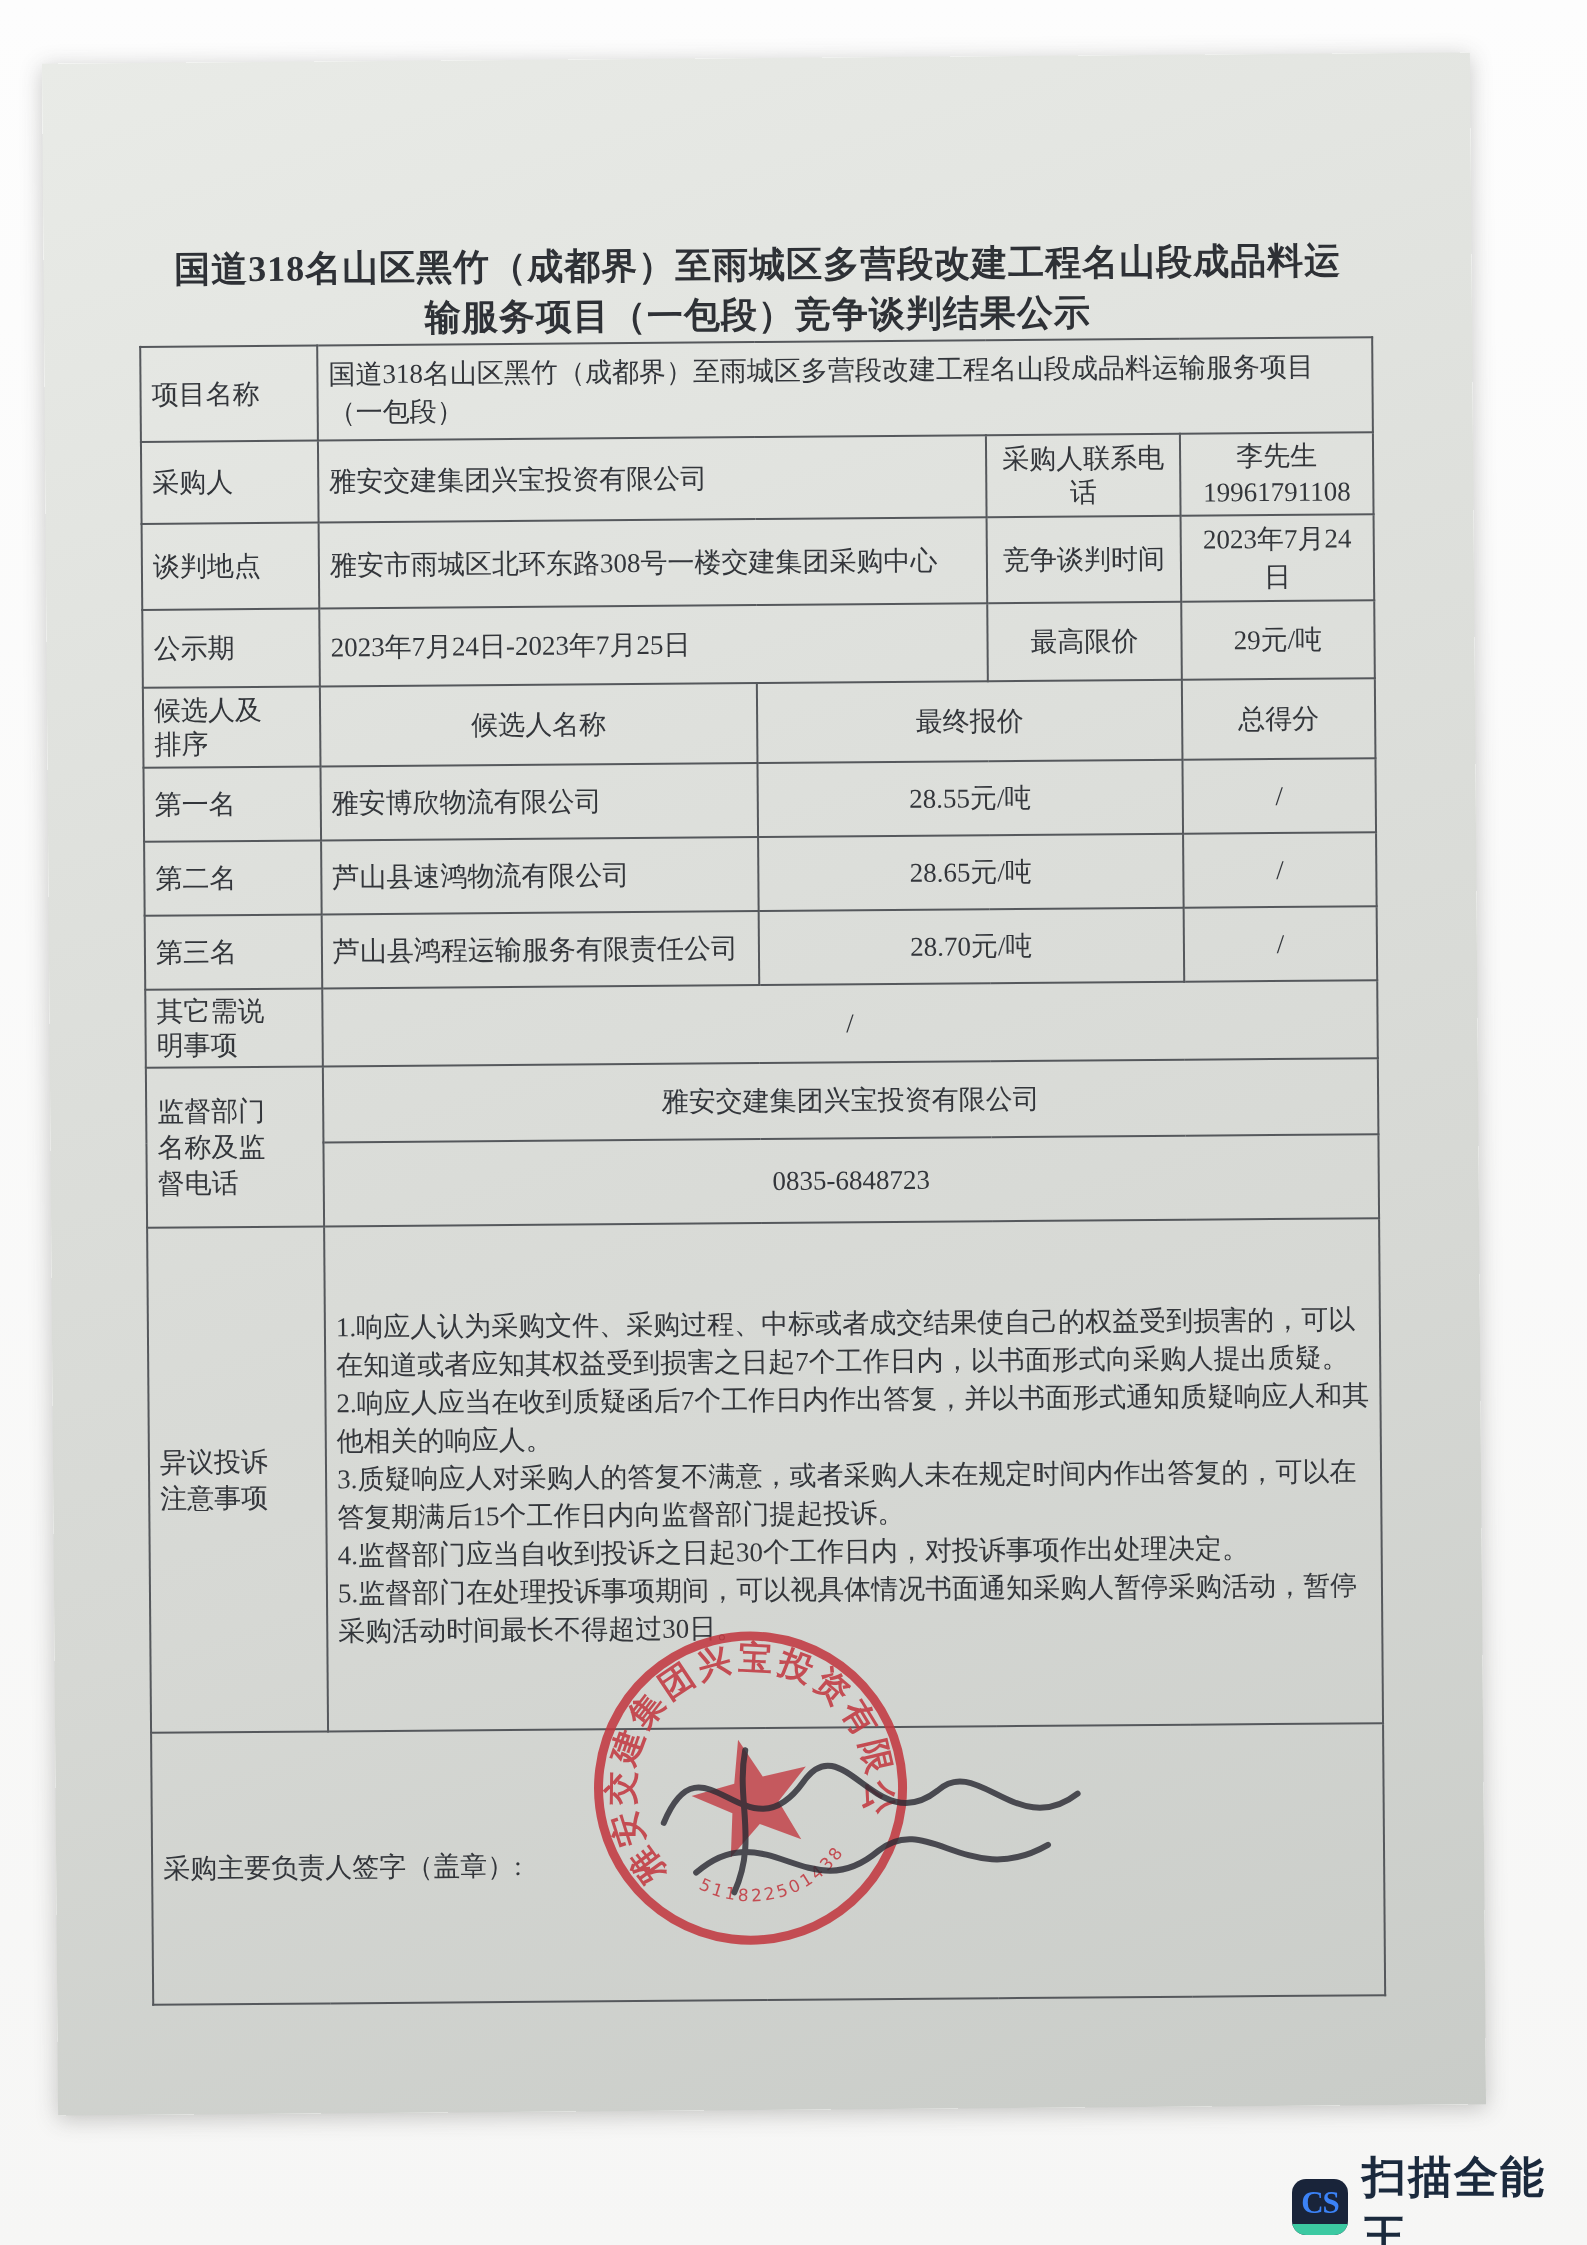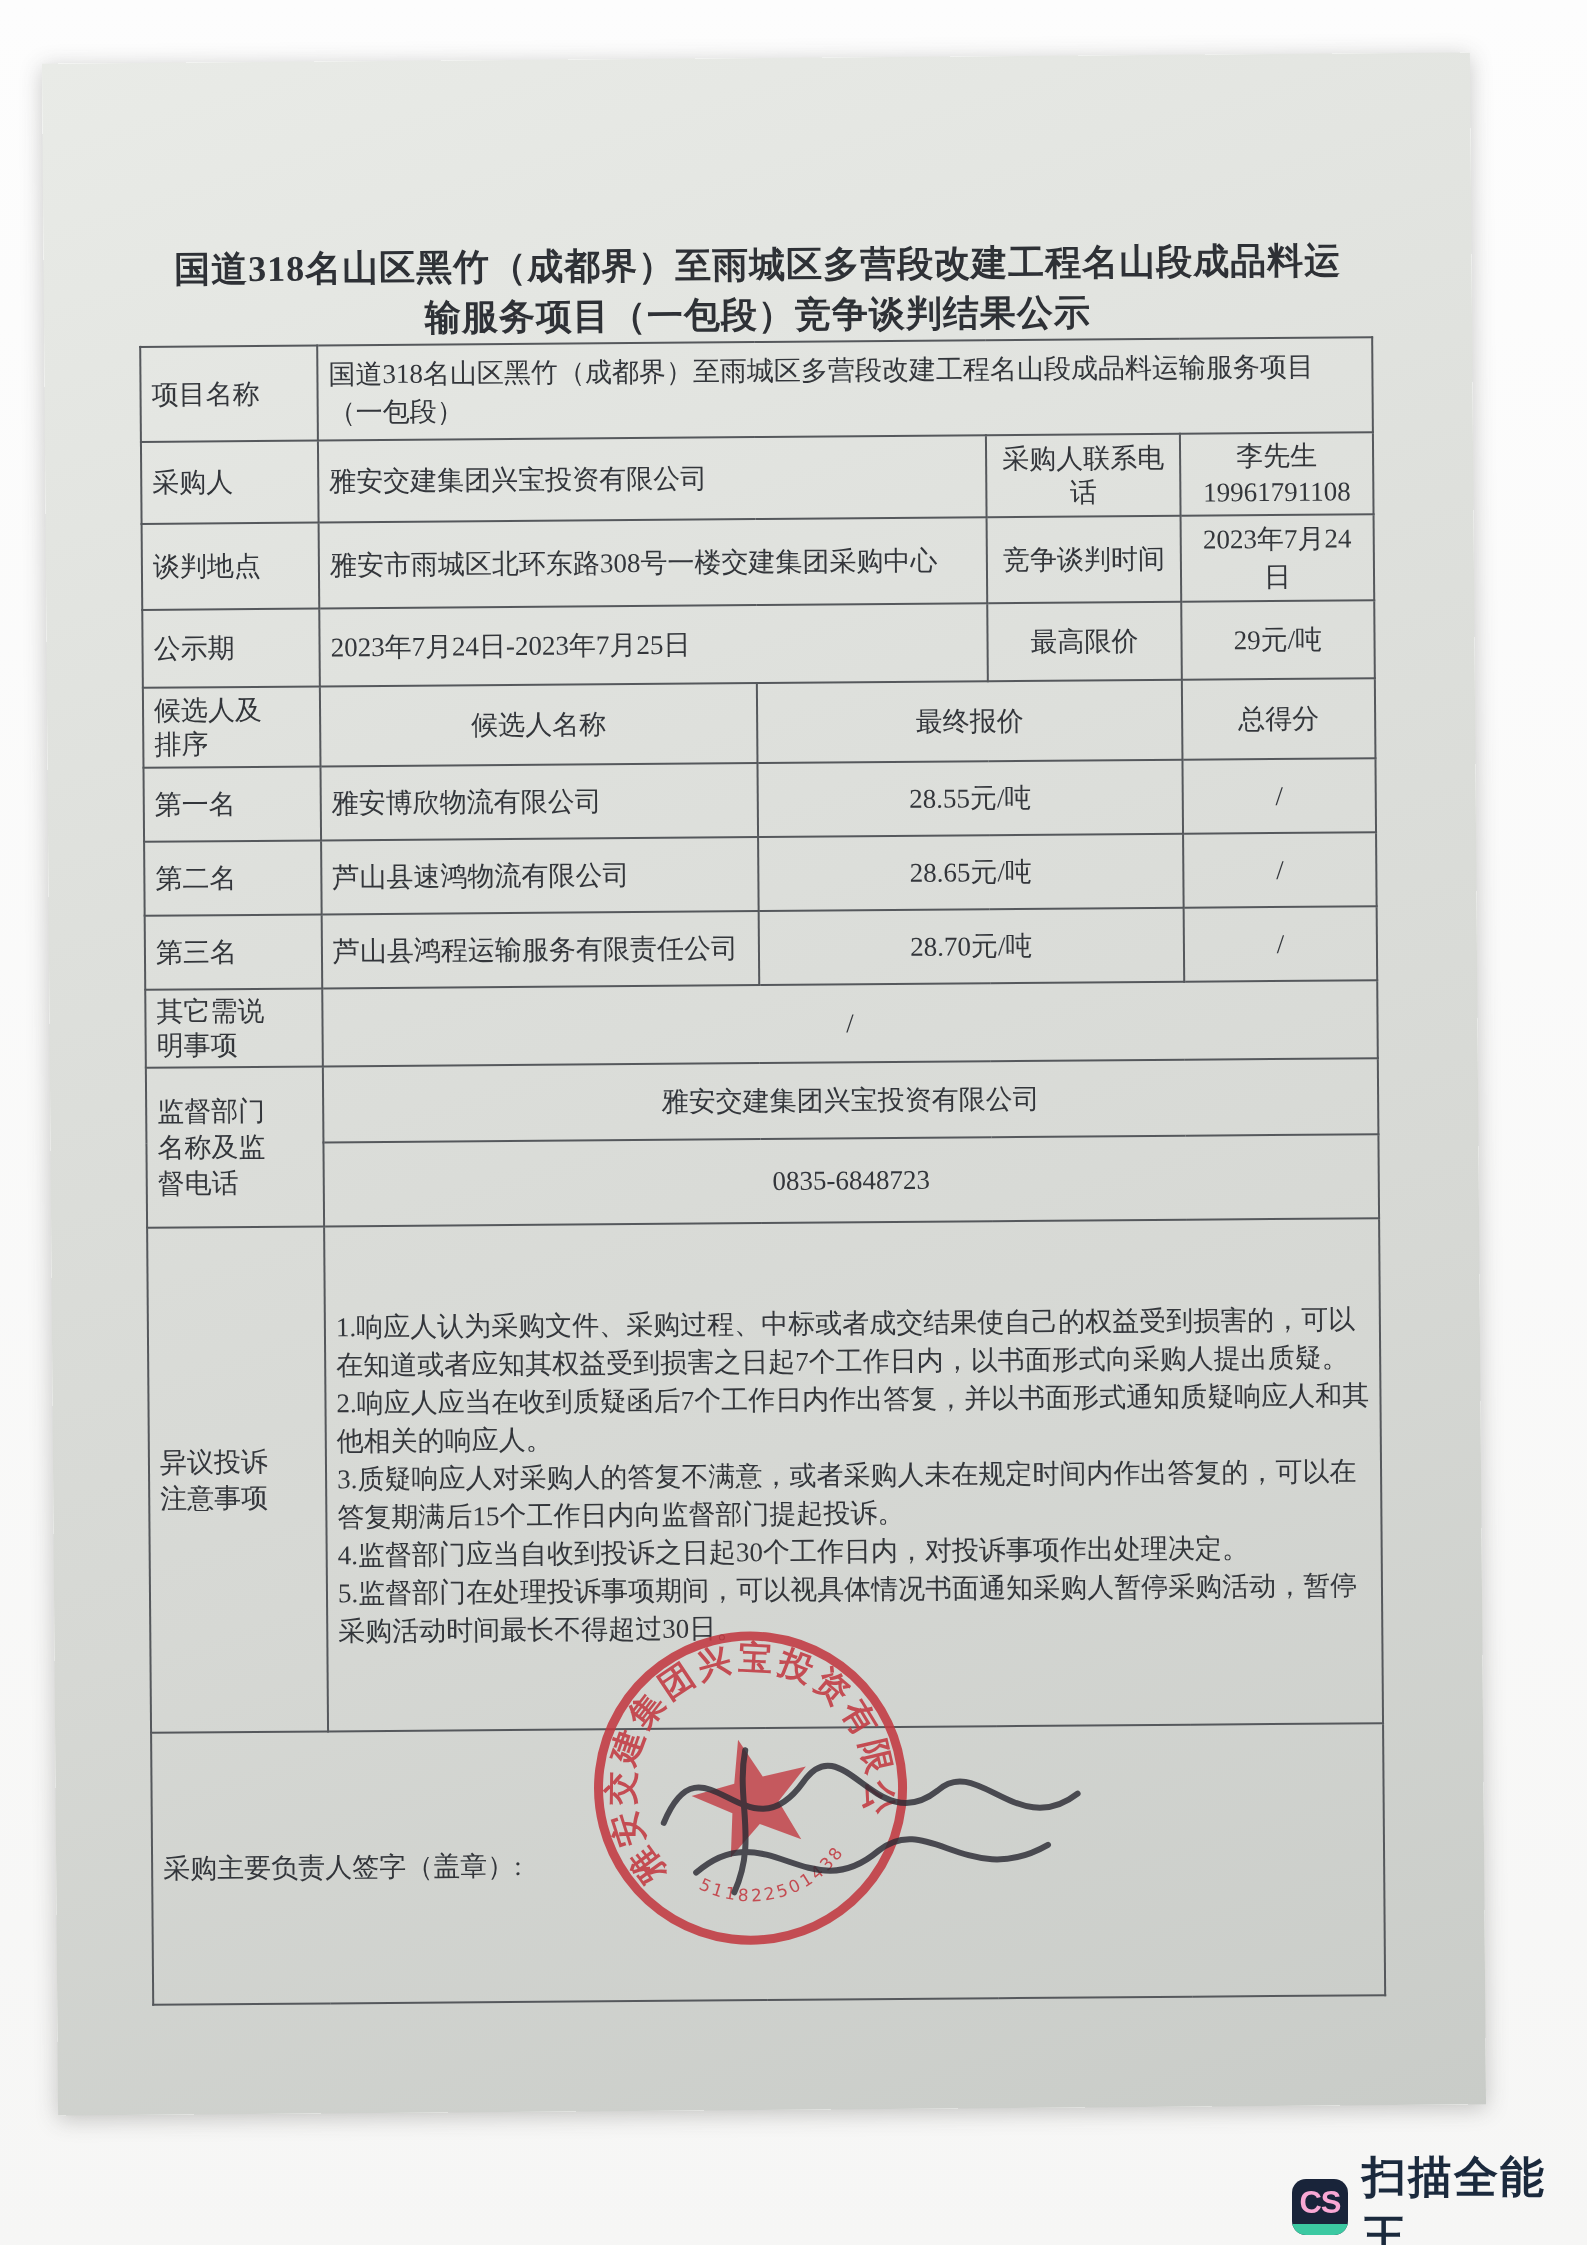--- a/index.html
+++ b/index.html
@@ -38,21 +38,21 @@
   .stamp-svg{position:absolute;left:490px;top:1552px;width:640px;height:360px;pointer-events:none;}
   
   .watermark{
     position:absolute;left:1292px;top:2148px;display:flex;align-items:center;gap:14px;
     font-family:"Liberation Sans","DejaVu Sans",sans-serif;
   }
   .cs-icon{
     width:56px;height:56px;border-radius:14px;background:#19243a;position:relative;
     display:flex;align-items:center;justify-content:center;overflow:hidden;flex:0 0 auto;
   }
-  .cs-icon span{color:#f9a8d4;font-weight:bold;font-size:31px;margin-top:-8px;letter-spacing:-1px;}
+  .cs-icon span{color:#3b82f6;font-weight:bold;font-size:31px;margin-top:-8px;letter-spacing:-1px;font-family:Liberation Serif, serif;}
   .cs-bar{position:absolute;left:0;right:0;bottom:0;height:11px;background:#3cc9a2;}
   .cs-name{font-size:44px;font-weight:bold;color:#1b2a3d;letter-spacing:2px;}
 </style>
 </head>
 <body>
 
 <div class="page">
   <div class="paper">
 
     <div class="doc-title">

